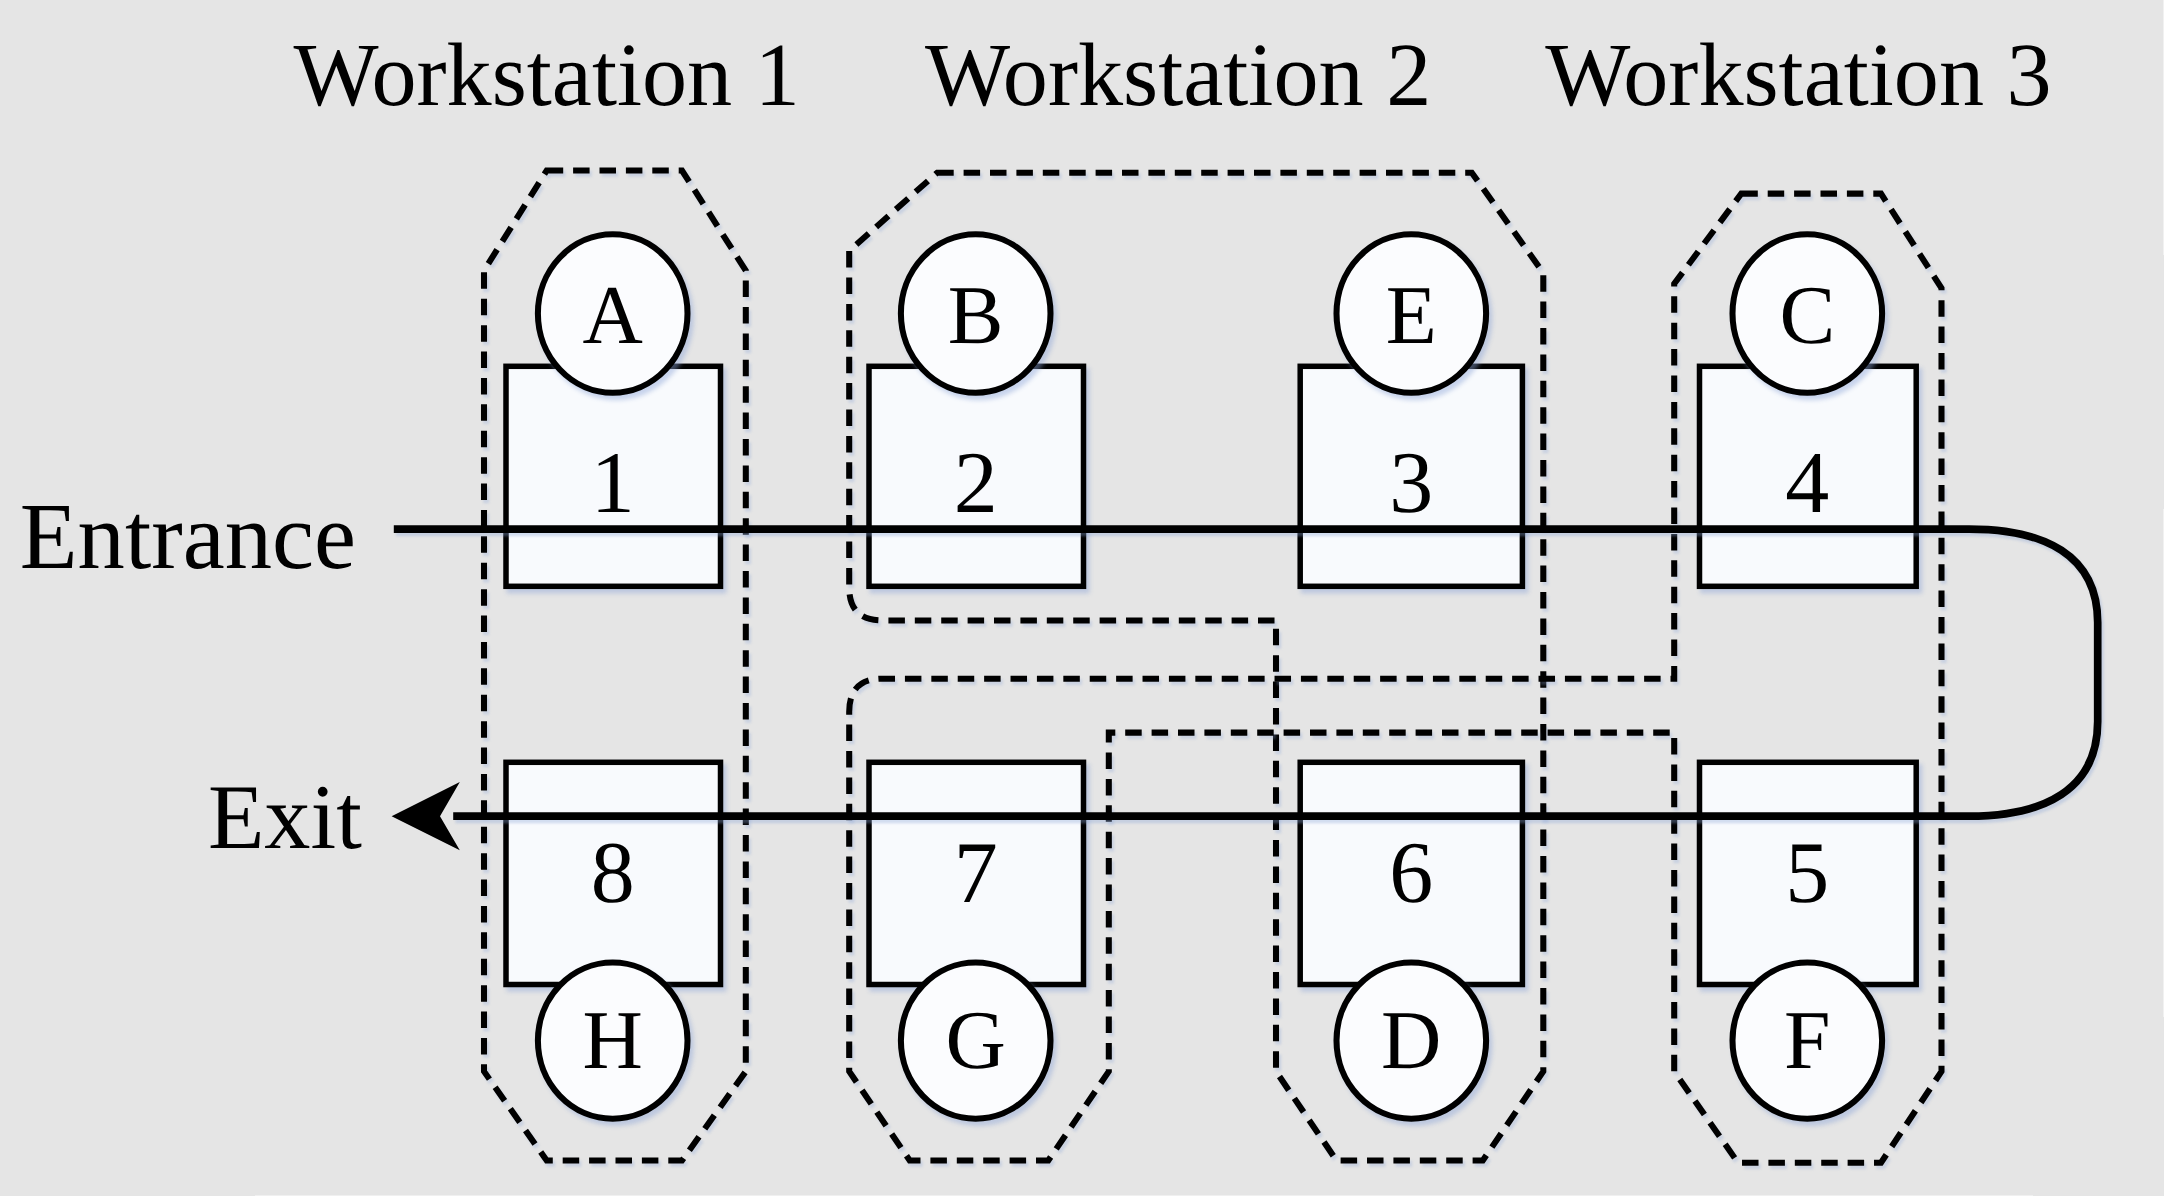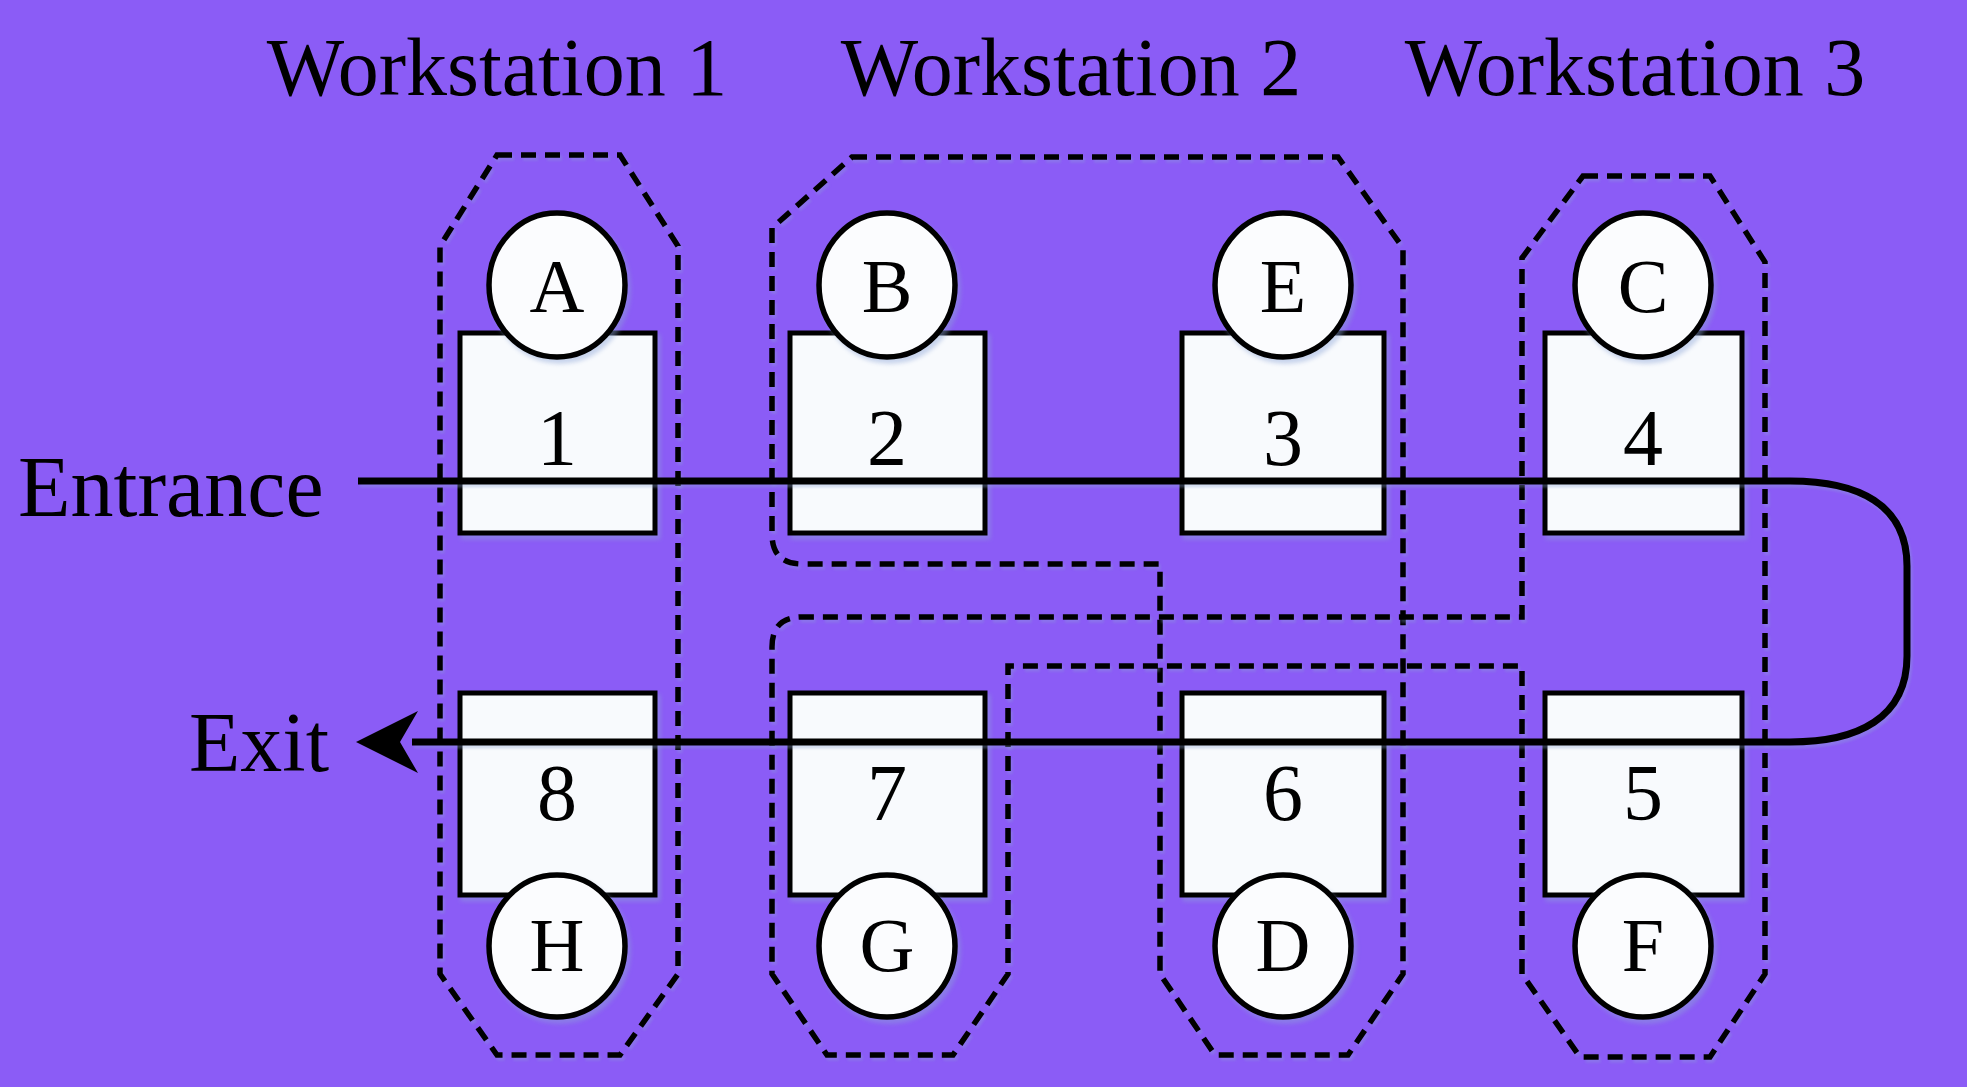--- a/index.html
+++ b/index.html
@@ -4,21 +4,21 @@
 <style>
   html, body {
     margin: 0;
     padding: 0;
     background: #ffffff;
   }
   .stage {
     position: relative;
     width: 1967px;
     height: 1087px;
-    background: #8b5cf6;
+    background: #e5e5e5;
     overflow: hidden;
   }
   svg { display: block; }
   .serif-text {
     font-family: "Liberation Serif", "DejaVu Serif", serif;
     fill: #000000;
   }
   .ws-title   { font-size: 82px; }
   .flow-label { font-size: 86px; }
   .exit-label { font-size: 84px; }

